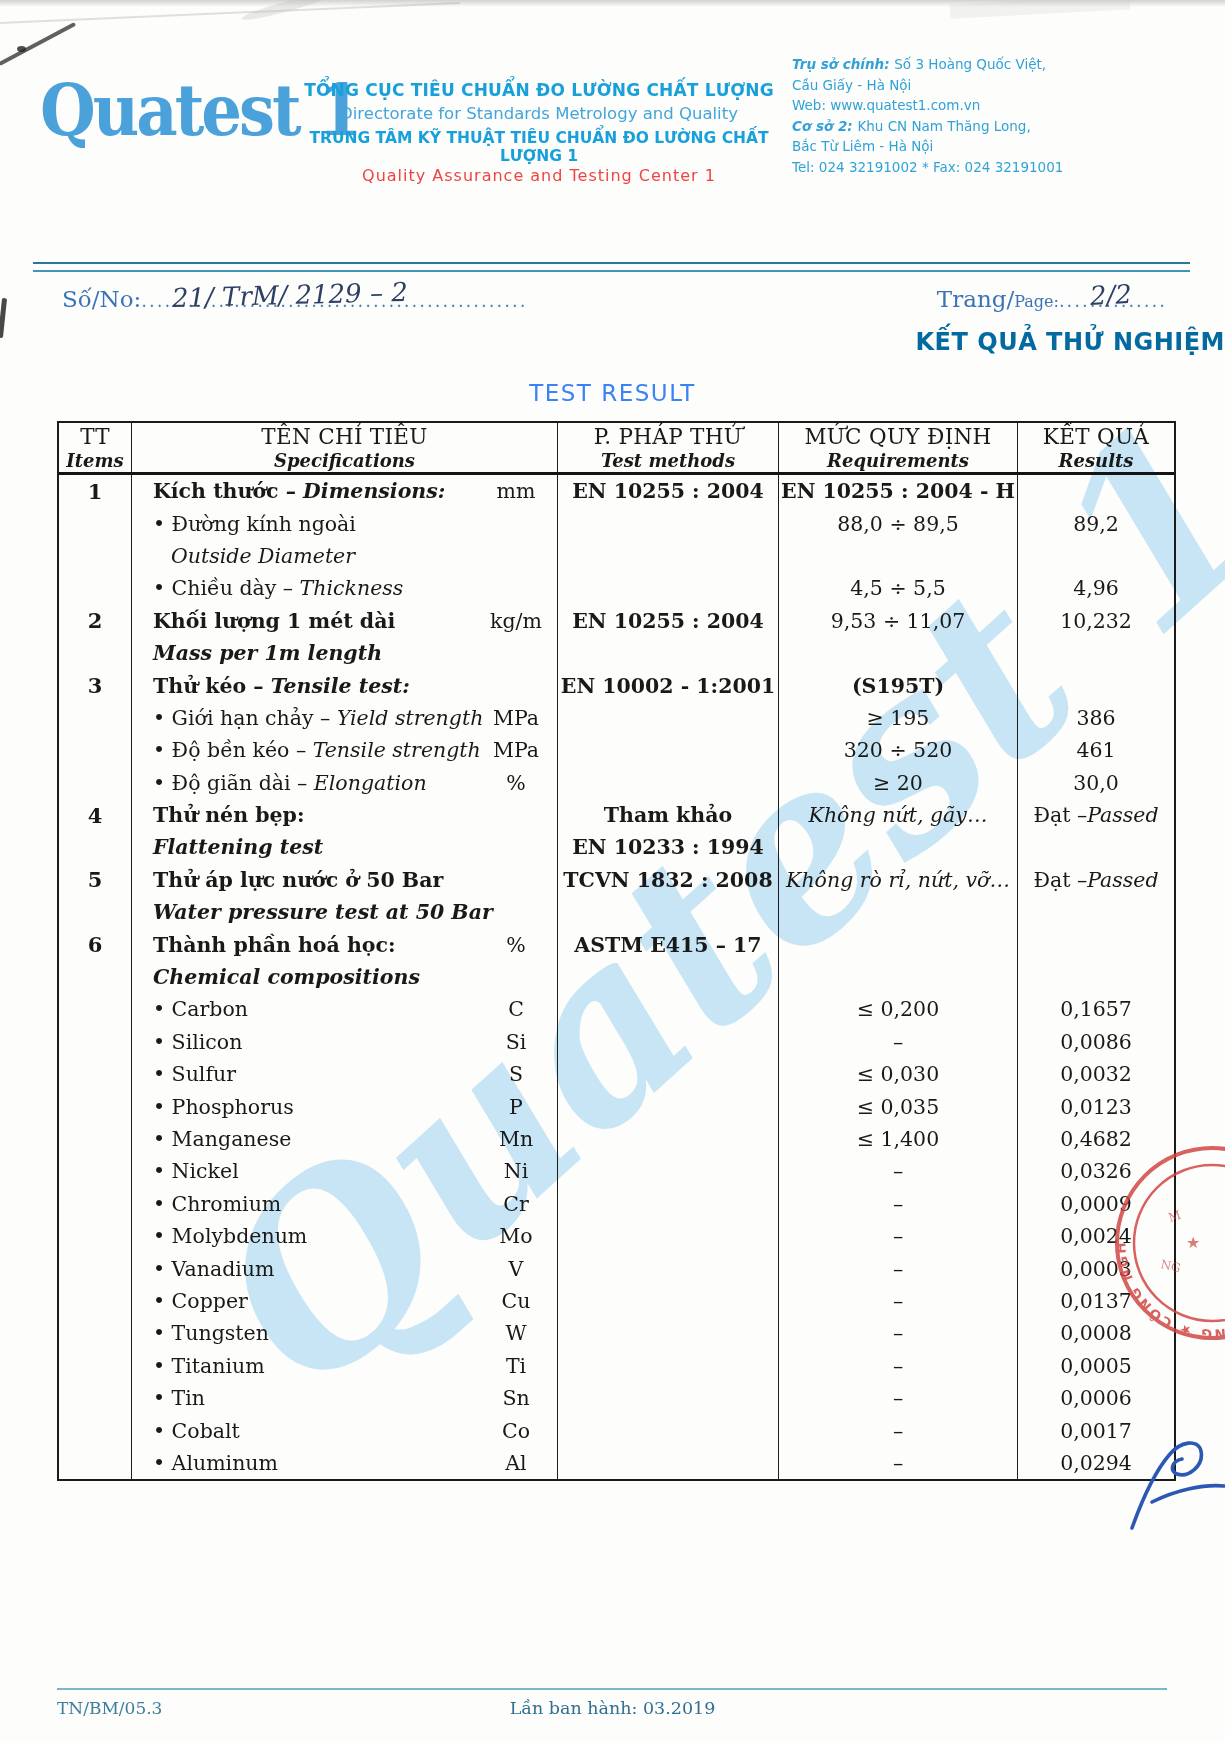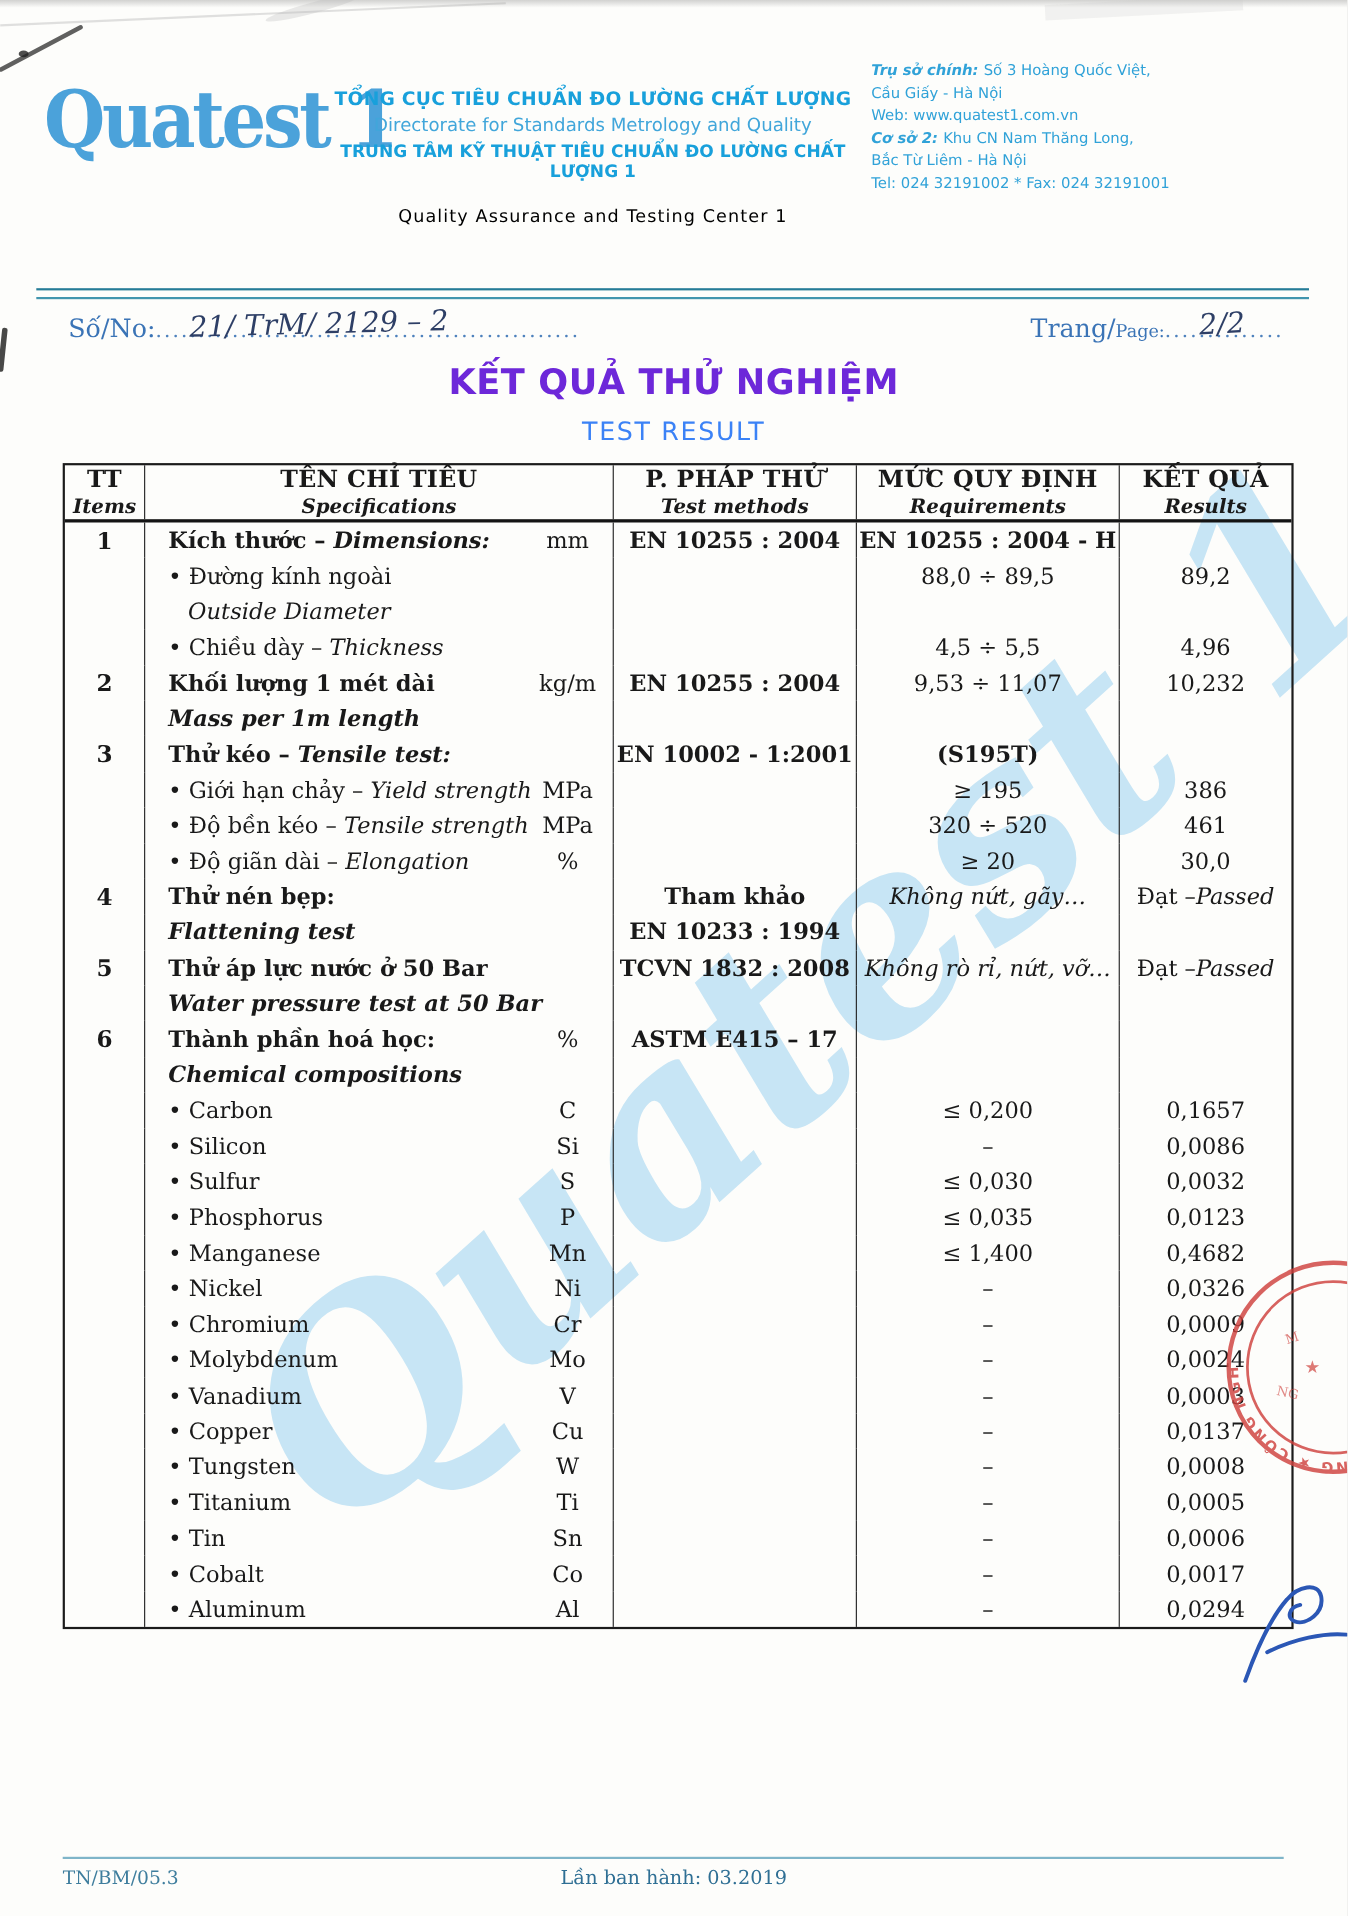--- a/index.html
+++ b/index.html
@@ -6,53 +6,53 @@
   .page{position:relative;width:1225px;height:1742px;background:#fdfdfb;overflow:hidden;
         font-family:"DejaVu Serif","Liberation Serif",serif;color:#191919;}
   .abs{position:absolute;}
   
   .logo{left:40px;top:68px;font-family:"DejaVu Serif",serif;font-weight:bold;
         font-size:64px;color:#4ba2da;letter-spacing:-3px;transform:scaleY(1.12);transform-origin:left top;}
   .org{left:293px;top:80px;width:492px;text-align:center;font-family:"DejaVu Sans","Liberation Sans",sans-serif;}
   .org .l1{font-size:17px;font-weight:bold;color:#18a0db;letter-spacing:.2px;}
   .org .l2{font-size:16.5px;color:#41a6da;margin-top:4px;}
   .org .l3{font-size:15.5px;font-weight:bold;color:#18a0db;margin-top:6px;}
-  .org .l4{font-size:16px;color:#000000;margin-top:22px;letter-spacing:1px;}
+  .org .l4{font-size:16px;color:#ef4444;margin-top:1px;letter-spacing:1px;}
   .contact{left:792px;top:54px;width:430px;font-family:"DejaVu Sans","Liberation Sans",sans-serif;
            font-size:13.5px;line-height:20.5px;color:#30a2d8;}
   .contact .fw-b{font-weight:bold;font-style:italic;}
   .rule2{left:33px;top:262px;width:1157px;height:6px;border-top:2.5px solid #257c97;border-bottom:2px solid #4195ae;}
   
   .sono{left:62px;top:286px;font-size:23px;color:#3b74b6;}
   .dots{color:#3b74b6;font-size:18px;letter-spacing:2px;opacity:.9;}
   .hand{font-style:italic;color:#2e3f66;font-size:26px;}
   .hand-so{left:172px;top:280px;transform:rotate(-1.5deg);}
   .trang{right:58px;top:286px;font-size:23px;color:#3b74b6;}
   .trang .small{font-size:16px;}
   .hand-pg{left:1090px;top:280px;transform:rotate(-3deg);}
   
-  .title{left:0;right:0;top:328px;text-align:center;font-family:"DejaVu Sans","Liberation Sans",sans-serif;
-         font-weight:bold;font-size:32px;color:#6d28d9;letter-spacing:.5px;}
+  .title{left:0;right:0;top:328px;text-align:right;font-family:"DejaVu Sans","Liberation Sans",sans-serif;
+         font-weight:bold;font-size:24px;color:#0369a1;letter-spacing:.5px;}
   .subtitle{left:0;right:0;top:380px;text-align:center;font-family:"DejaVu Sans","Liberation Sans",sans-serif;
          font-size:23px;color:#3b82f6;letter-spacing:1.5px;}
   
   .watermark{left:160px;top:1235px;z-index:1;font-family:"DejaVu Serif",serif;font-style:italic;font-weight:bold;
              font-size:240px;color:rgba(125,195,235,.42);white-space:nowrap;
              transform:rotate(-42deg);transform-origin:0 0;pointer-events:none;}
   
   .tbl{left:57px;top:421px;width:1115px;border:2.5px solid #1b1b1b;background:transparent;z-index:2;box-sizing:content-box;}
   .t-head{display:flex;height:49px;border-bottom:3px solid #141414;}
   .t-line{display:flex;height:32.4px;}
   .c{box-sizing:border-box;border-right:1.6px solid #1c1c1c;display:flex;align-items:center;
      justify-content:center;font-size:20.5px;overflow:visible;white-space:nowrap;}
   .t-head .c,.t-line .c:last-child{}
   .c.last{border-right:none;}
   .w0{width:73px;} .w1{width:426px;} .w2{width:221px;} .w3{width:239px;} .w4{width:156px;}
   .hc{flex-direction:column;gap:0px;}
-  .hv{font-weight:bold;font-size:21.5px;letter-spacing:.3px;}
+  .hv{font-weight:normal;font-size:21.5px;letter-spacing:.3px;}
   .he{font-weight:bold;font-style:italic;font-size:18px;margin-top:1px;}
   .c-tt{font-weight:bold;font-size:21px;}
   .c-spec{justify-content:flex-start;padding-left:21px;position:relative;}
   .c-spec .ind{padding-left:18px;}
   .c-spec .unit{position:absolute;left:338px;width:92px;text-align:center;}
   .fw-b{font-weight:bold;} .fs-i{font-style:italic;}
   
   .stampsvg{left:1080px;top:1115px;z-index:3;}
   .sigsvg{left:1118px;top:1424px;z-index:3;}
   

